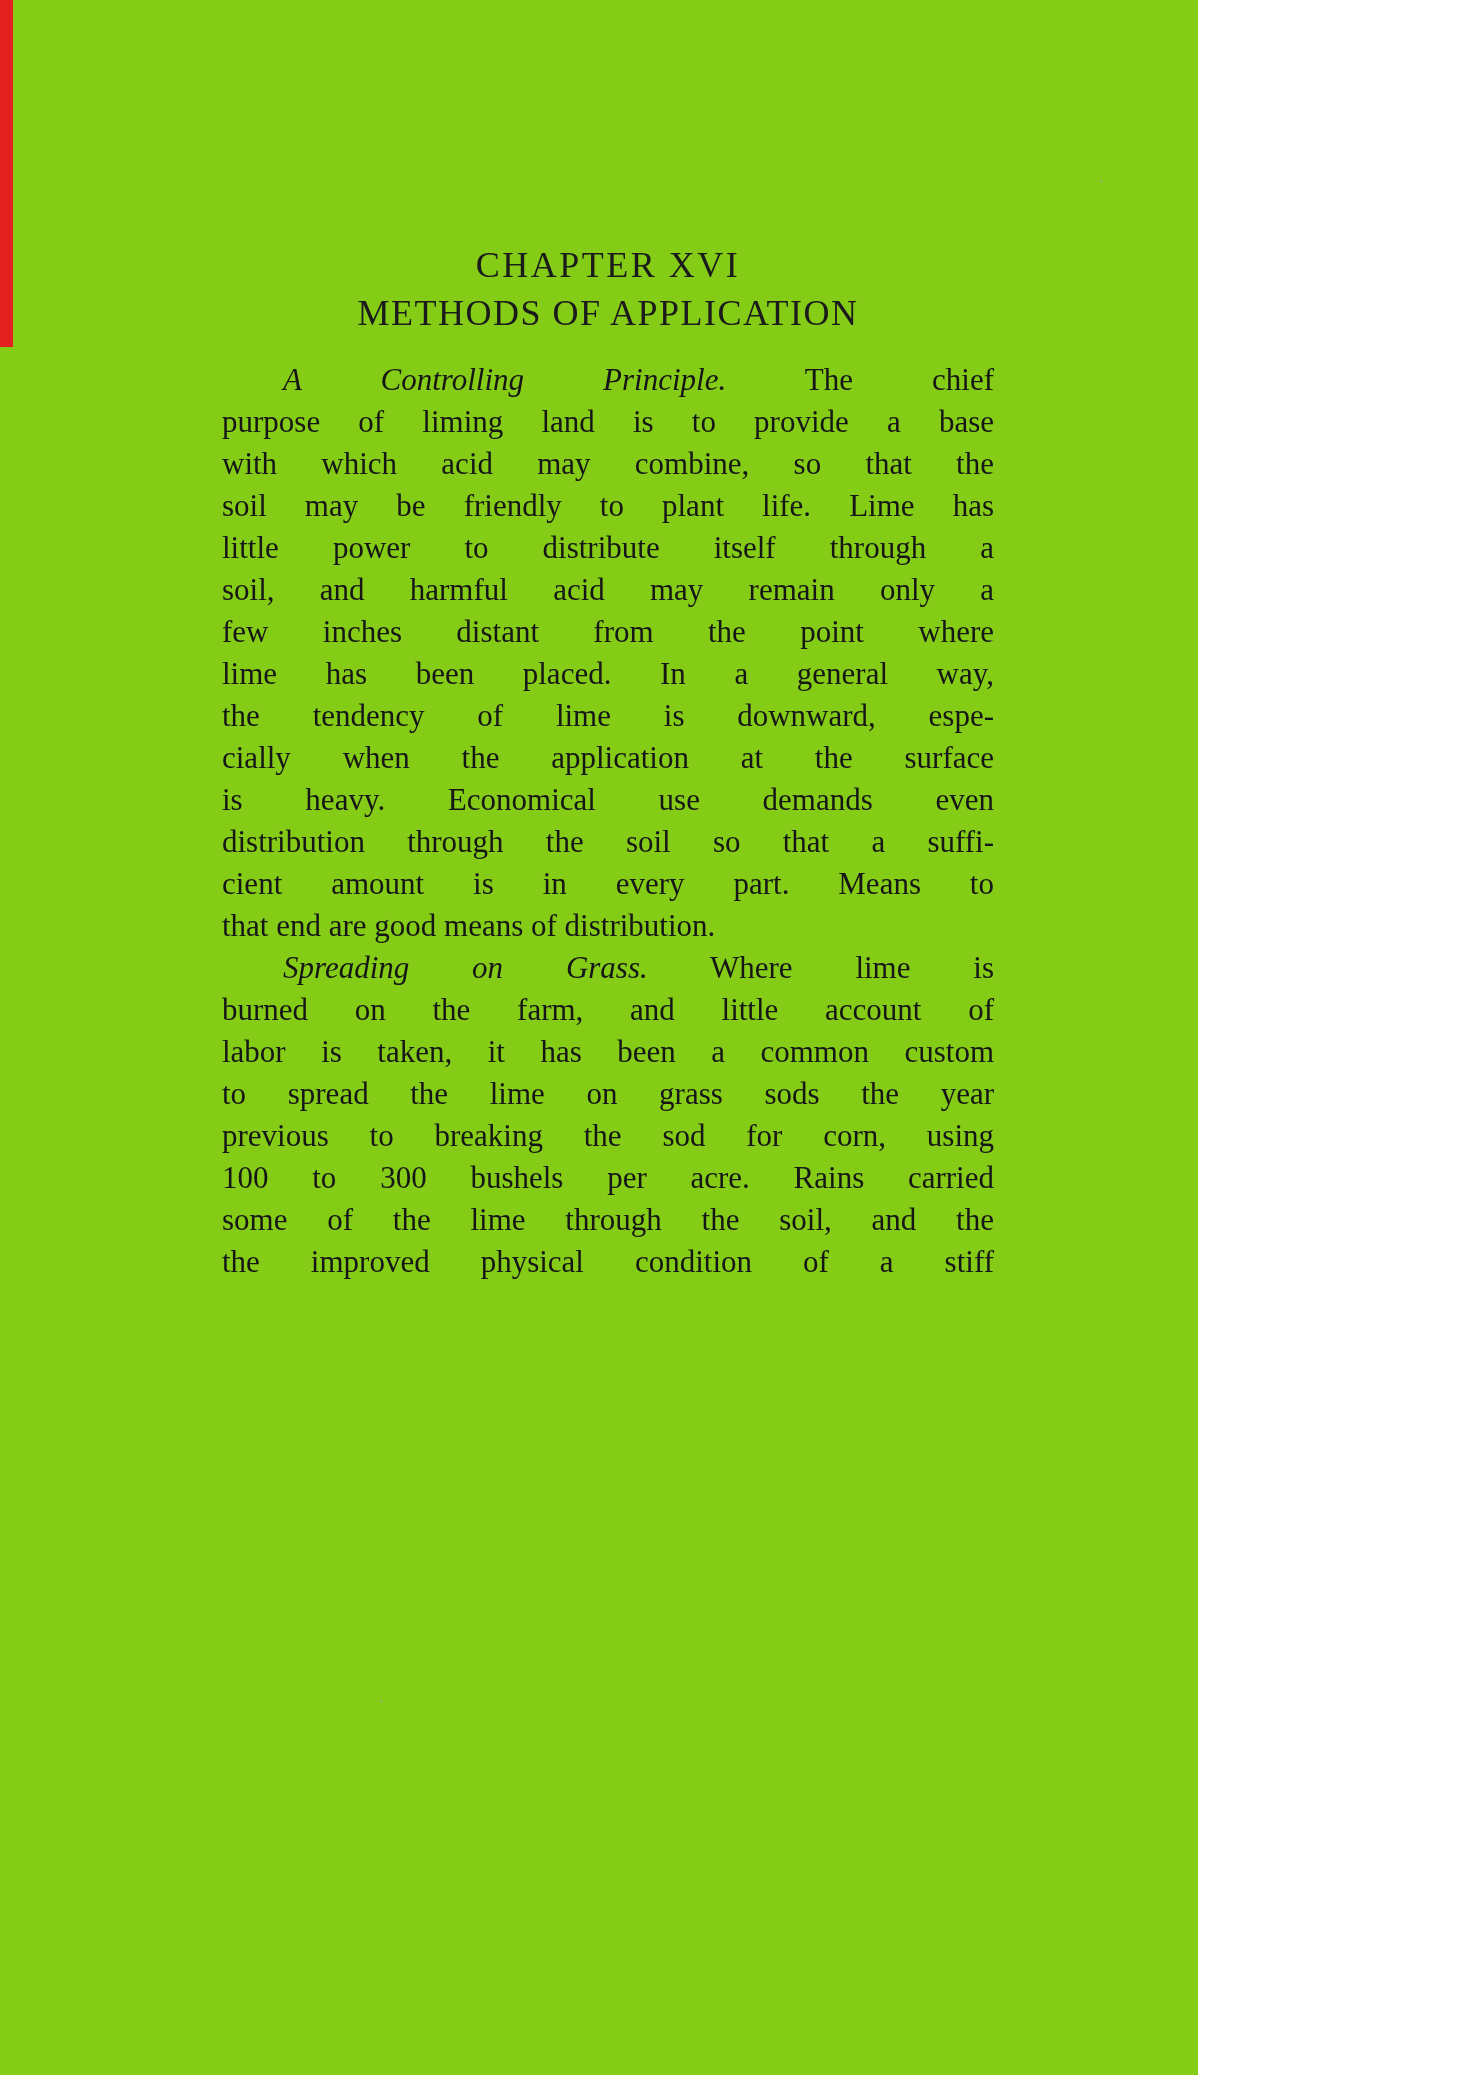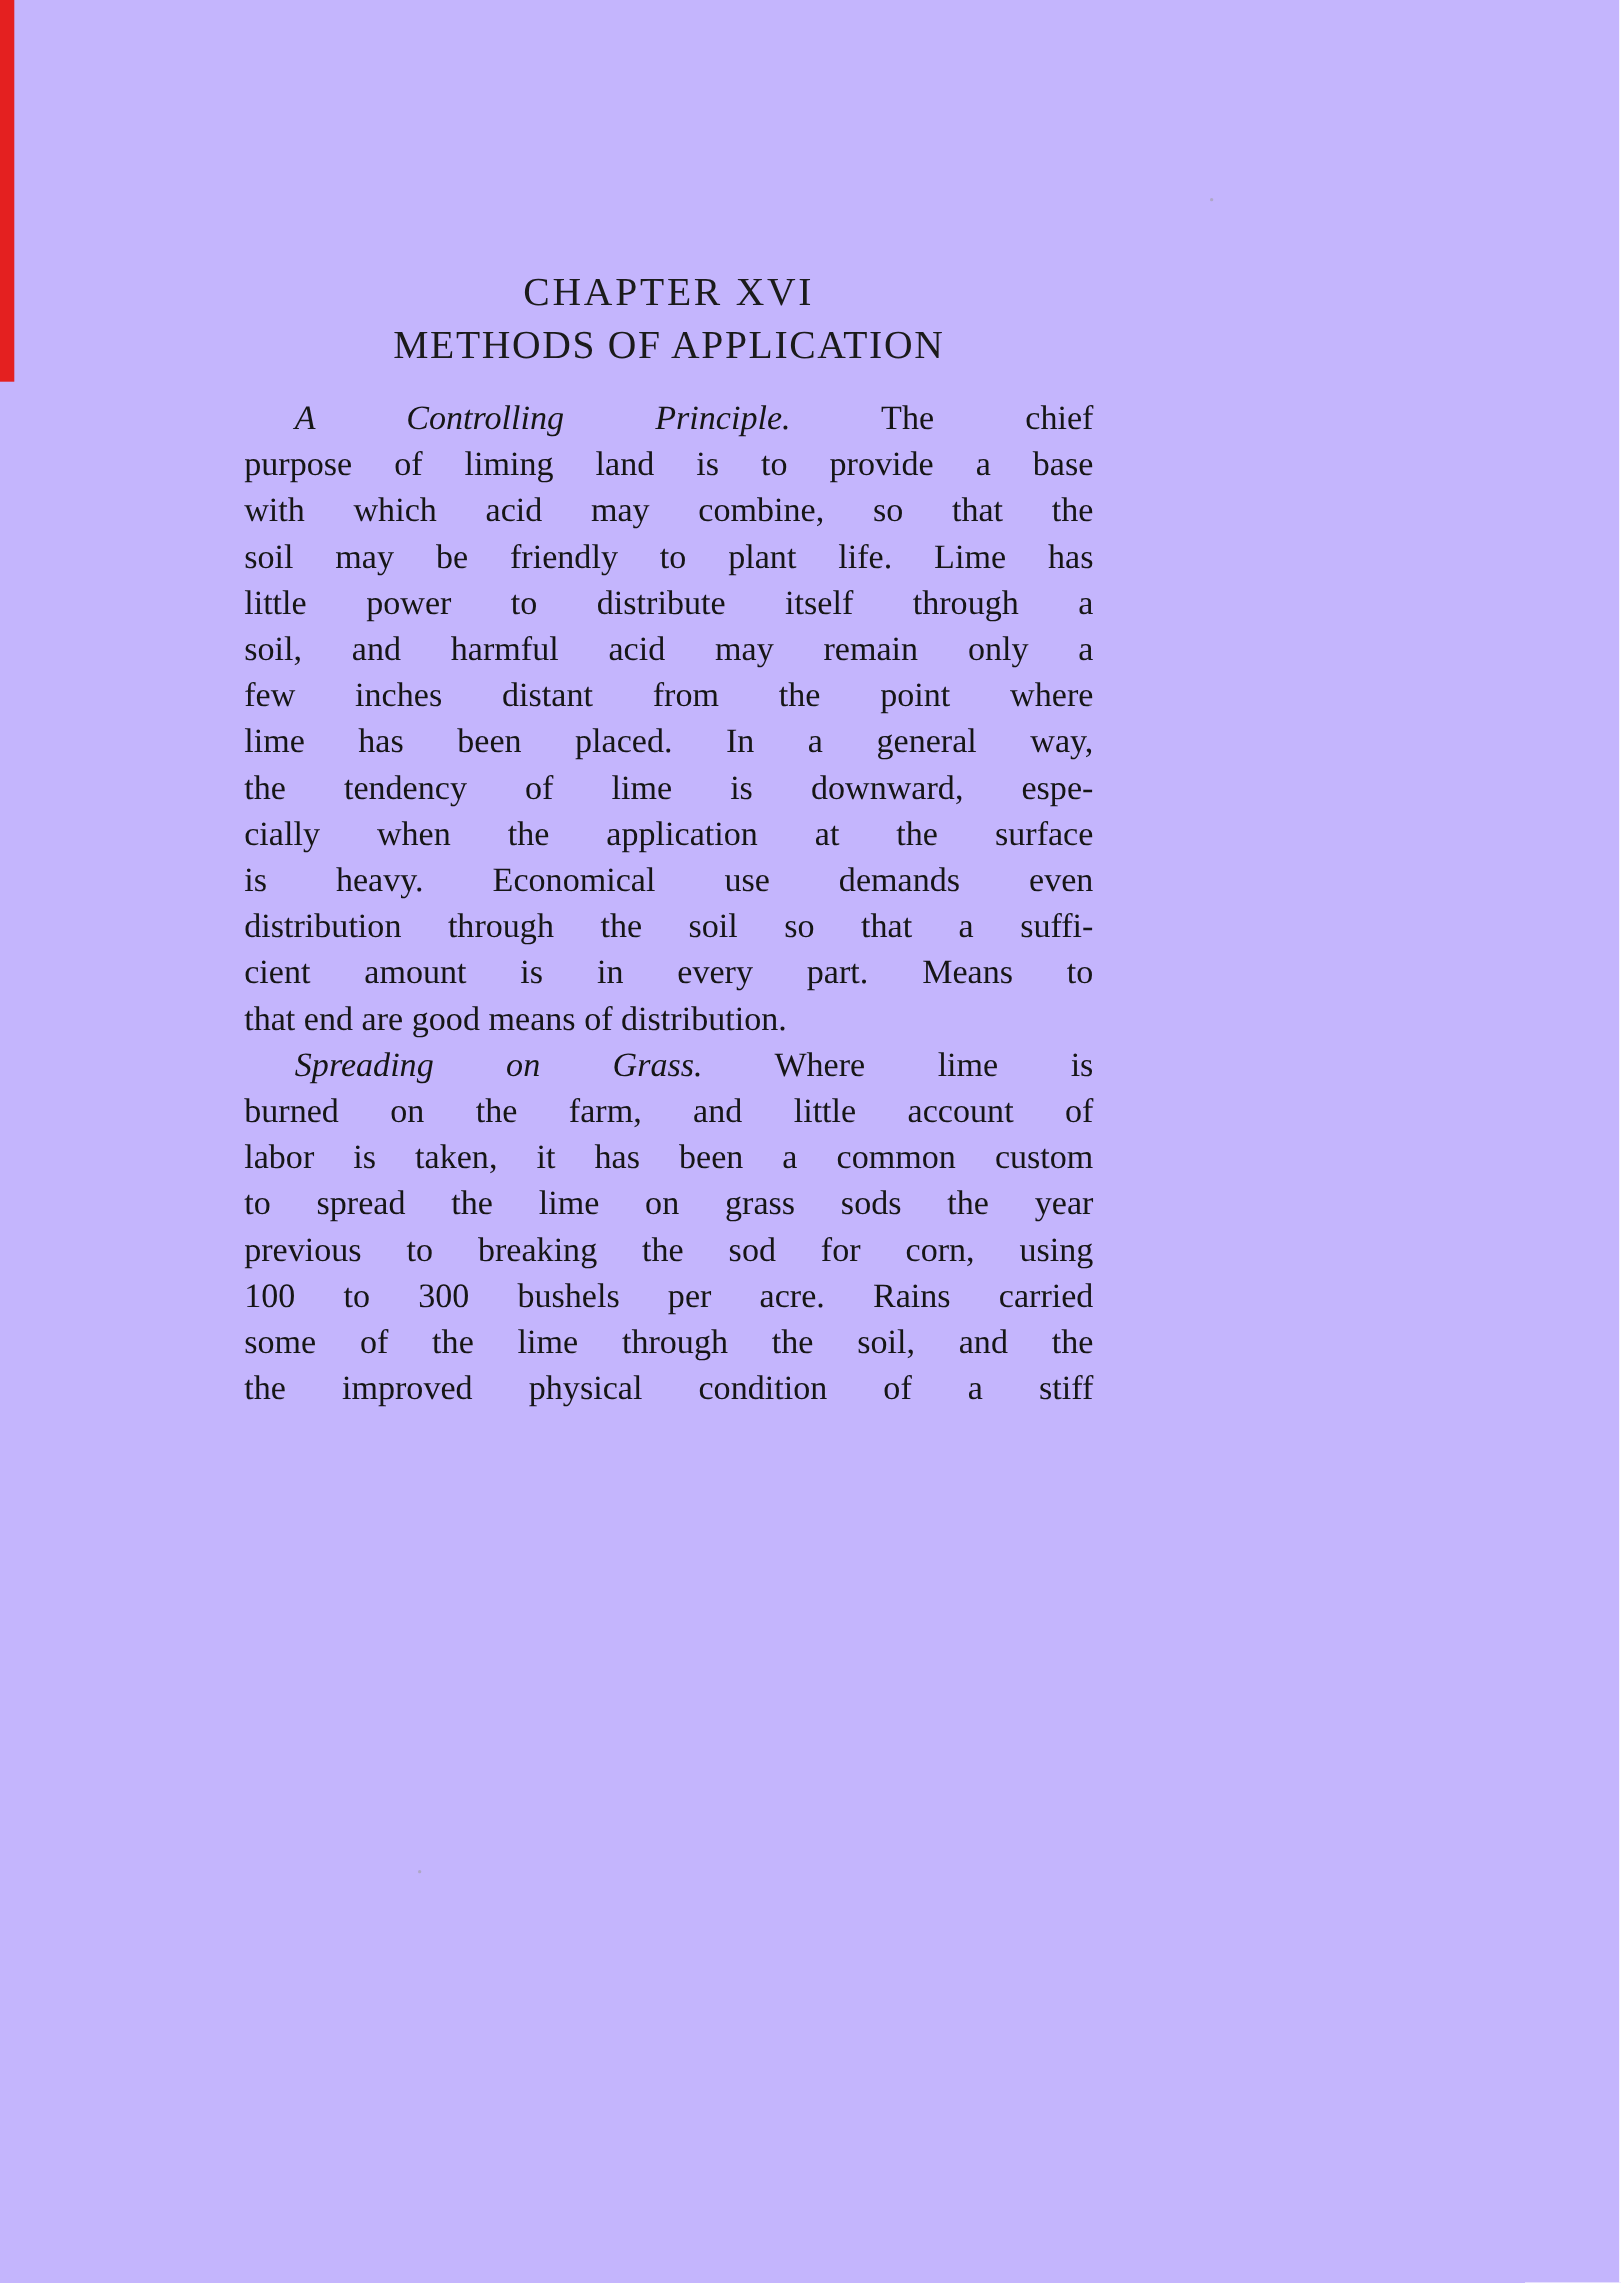--- a/index.html
+++ b/index.html
@@ -2,23 +2,23 @@
 <html><head>
 <meta charset="utf-8">
 <style>
   html, body {
     margin: 0;
     padding: 0;
     background: #ffffff;
   }
   .page {
     position: relative;
-    width: 1472px;
+    width: 1198px;
     height: 2075px;
-    background: #c4b5fd;
+    background: #84cc16;
     overflow: hidden;
     font-family: "Liberation Serif", "DejaVu Serif", serif;
     color: #161616;
   }
   .red-strip {
     position: absolute;
     left: 0;
     top: 0;
     width: 13px;
     height: 347px;
@@ -63,20 +63,21 @@
   .line.first {
     padding-left: 46px;
   }
   .line.last {
     text-align: right;
     text-align-last: left;
     font-family: Liberation Serif, serif;
   }
   .lead-italic {
     font-style: italic;
+    margin-left: 15px;
   }
   .page-number {
     margin-top: 42px;
     text-align: center;
     font-size: 32px;
     letter-spacing: 1px;
     color: #1b1b1b;
   }
   
   .speck {

